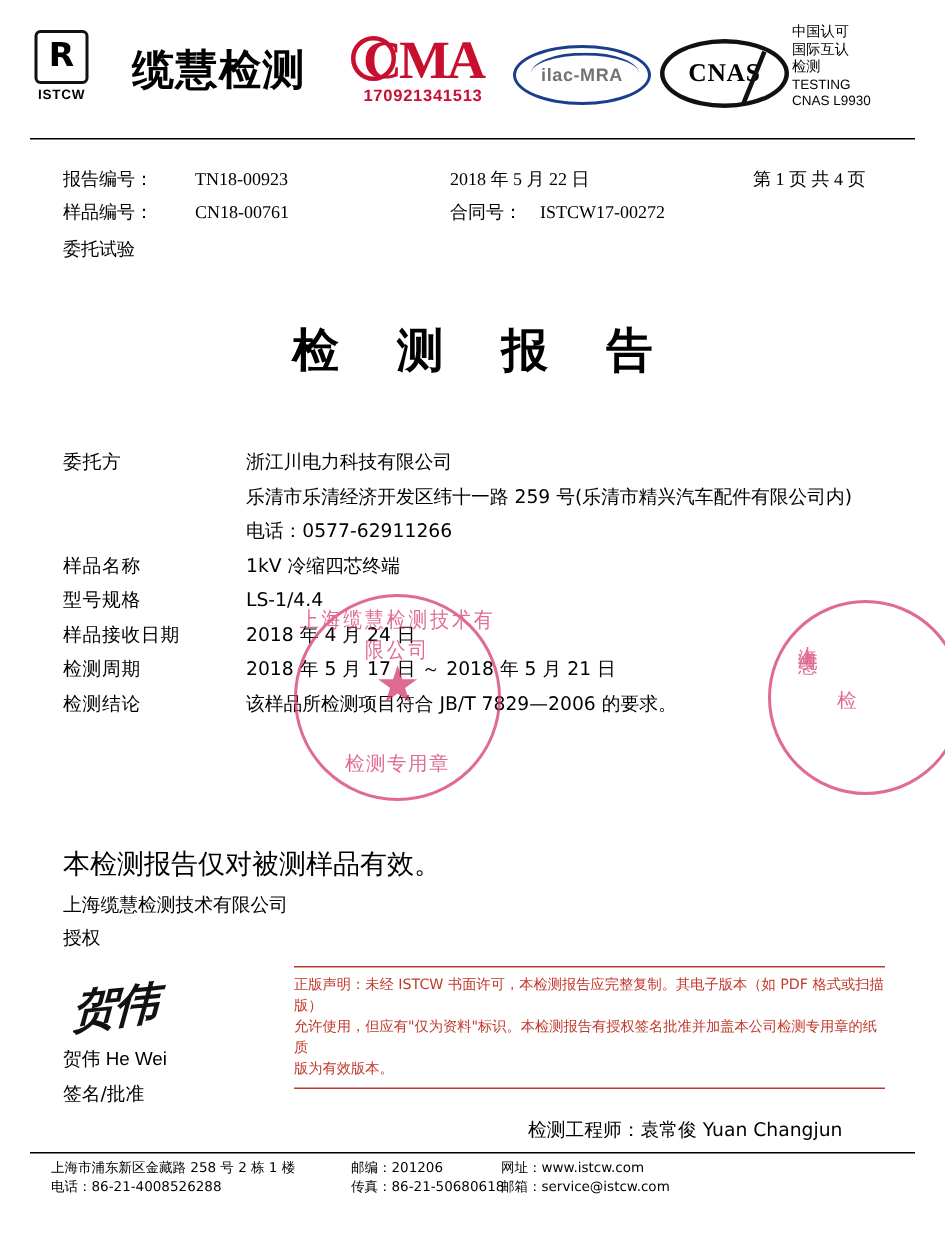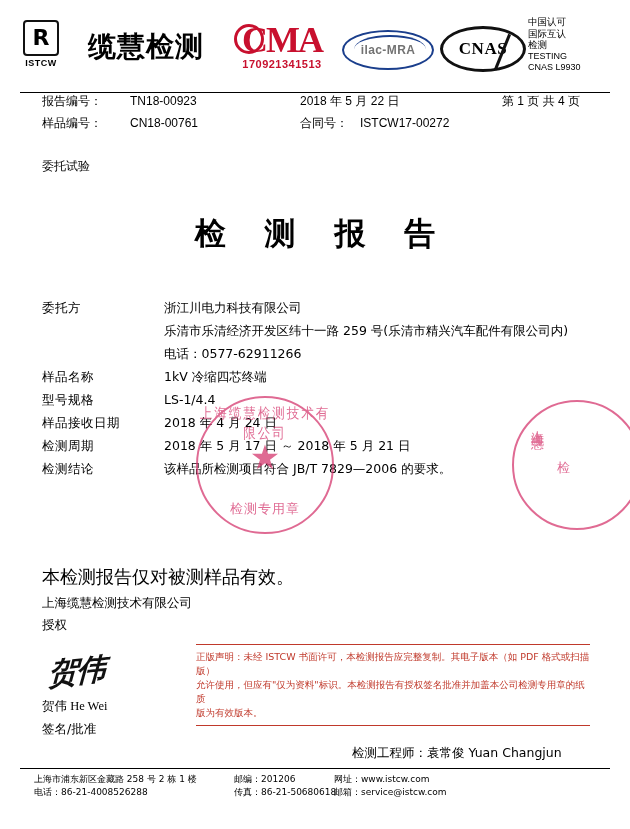--- a/index.html
+++ b/index.html
@@ -200,24 +200,24 @@
   }
   .cnas-right .en {
     font-family: "Liberation Sans", sans-serif;
     font-size: 9px;
   }
 
   
   .meta {
     position: absolute;
     left: 42px;
-    top: 90px;
+    top: 108px;
     width: 546px;
     font-size: 12px;
-    font-family: Liberation Sans, sans-serif;
+    font-family: Liberation Serif, serif;
   }
   .meta-row {
     position: relative;
     height: 22px;
     line-height: 22px;
   }
   .meta-label { position: absolute; left: 0; }
   .meta-v1 { position: absolute; left: 88px; }
   .meta-v2 { position: absolute; left: 258px; }
   .meta-v3 { position: absolute; left: 460px; }
@@ -371,21 +371,21 @@
     font-weight: bold;
     color: #111;
     letter-spacing: -2px;
     transform: rotate(-6deg) skewX(-8deg);
   }
   .sig-name {
     position: absolute;
     left: 42px;
     top: 698px;
     font-size: 12.5px;
-    font-family: Liberation Serif, serif;
+    font-family: Liberation Sans, sans-serif;
   }
   .sig-role {
     position: absolute;
     left: 42px;
     top: 721px;
     font-size: 12.5px;
     font-family: "DejaVu Sans", sans-serif;
   }
 
   

